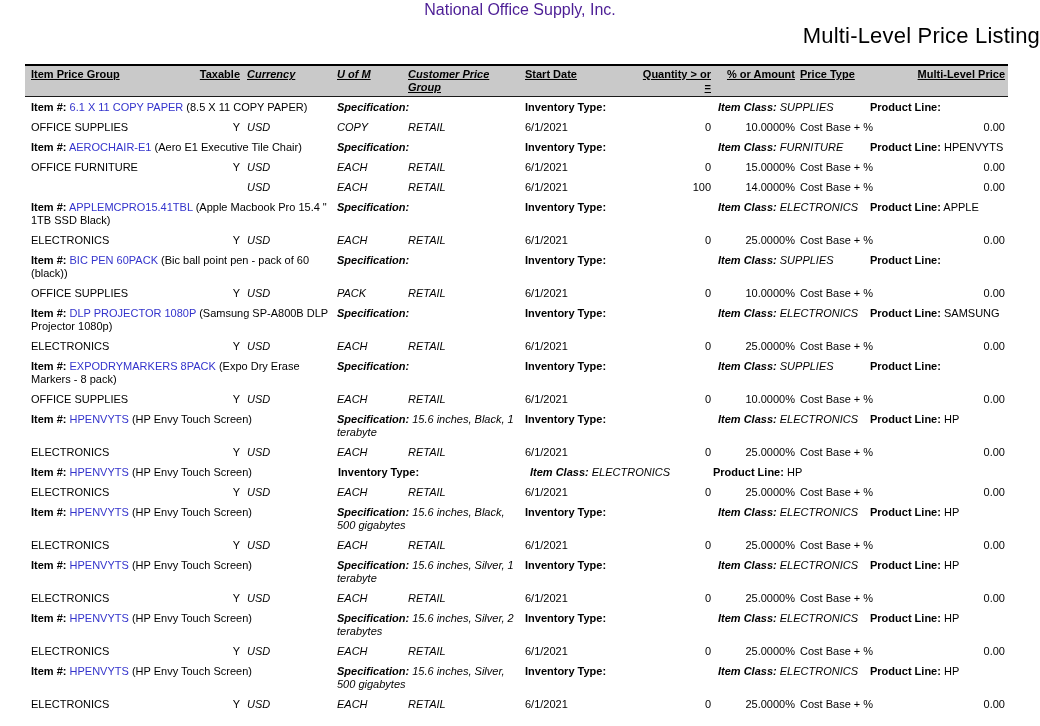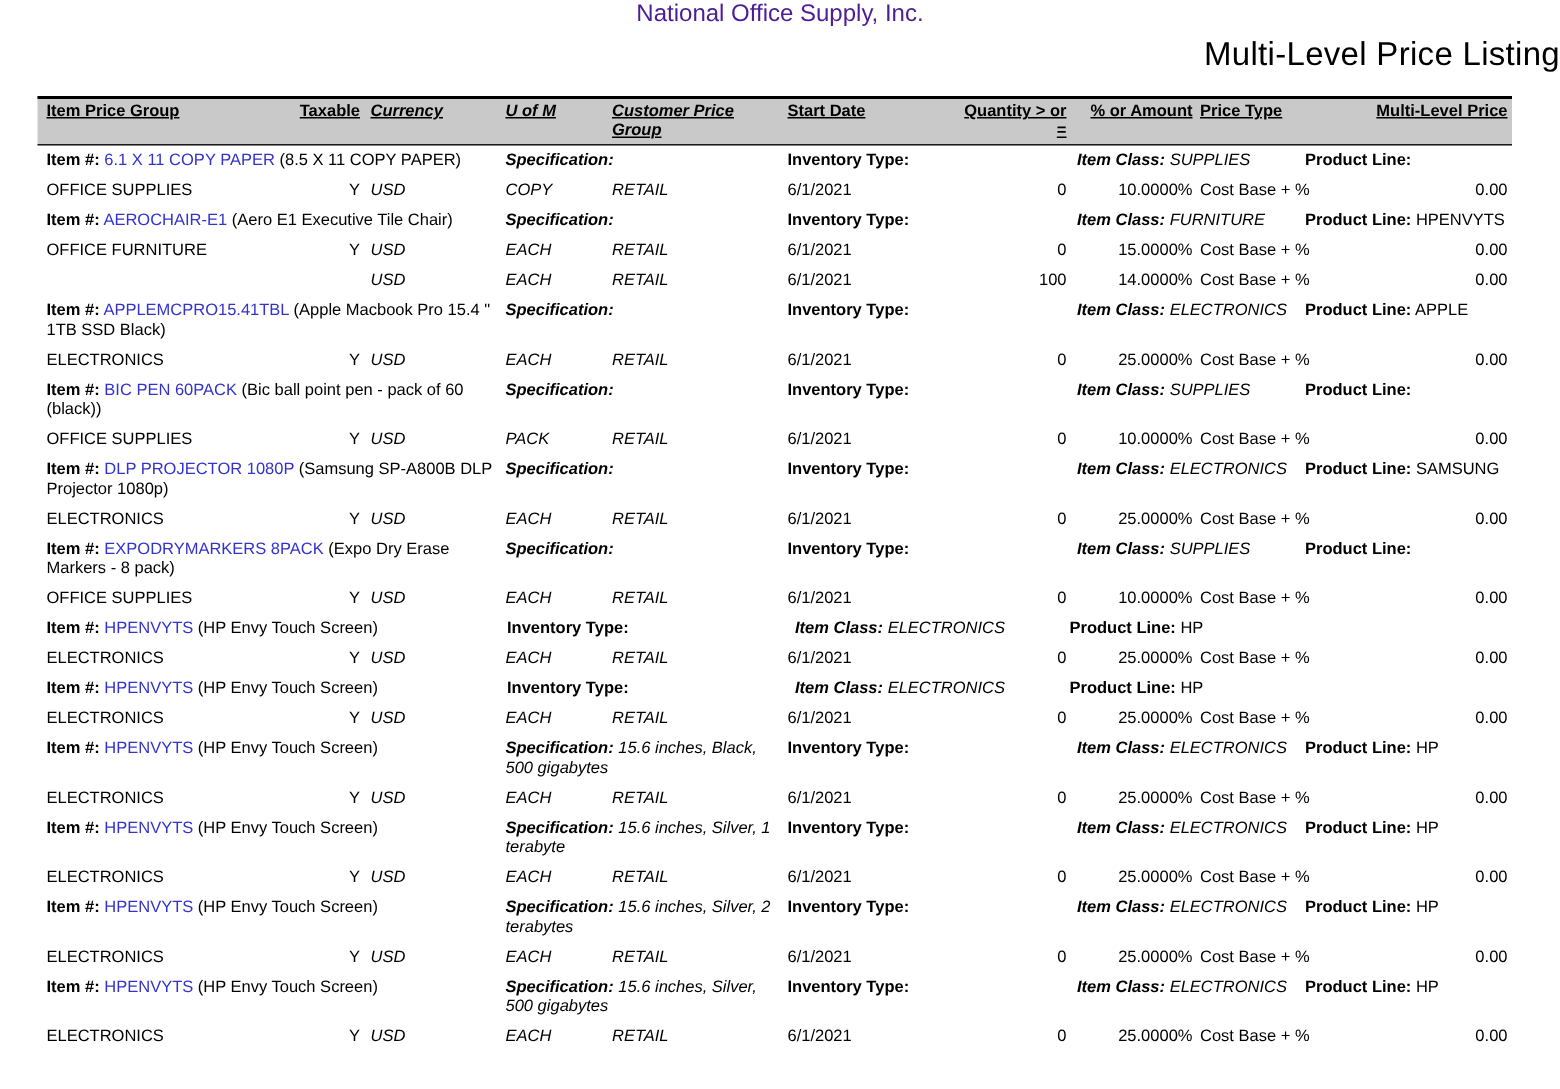--- a/index.html
+++ b/index.html
@@ -309,20 +309,24 @@
     <div class="c pl4">Cost Base + %</div>
     <div class="c right pr3">0.00</div>
   </div>
 
   <div class="grid5 row">
     <div class="c pl6">
       <span class="lbl">Item #:</span>
       <span class="item-code">HPENVYTS</span>
       <span class="desc">(HP Envy Touch Screen)</span>
     </div>
+    <div class="c pl1">
+      <span class="lbl">Specification:</span>
+      <span>15.6 inches, Black, 1 terabyte</span>
+    </div>
     <div class="c pl2">
       <span class="lbl">Inventory Type:</span>
     </div>
     <div class="c pl7">
       <span class="lbl">Item Class:</span>
       <span>ELECTRONICS</span>
     </div>
     <div class="c pl2">
       <span class="lbl">Product Line:</span>
       <span>HP</span>

